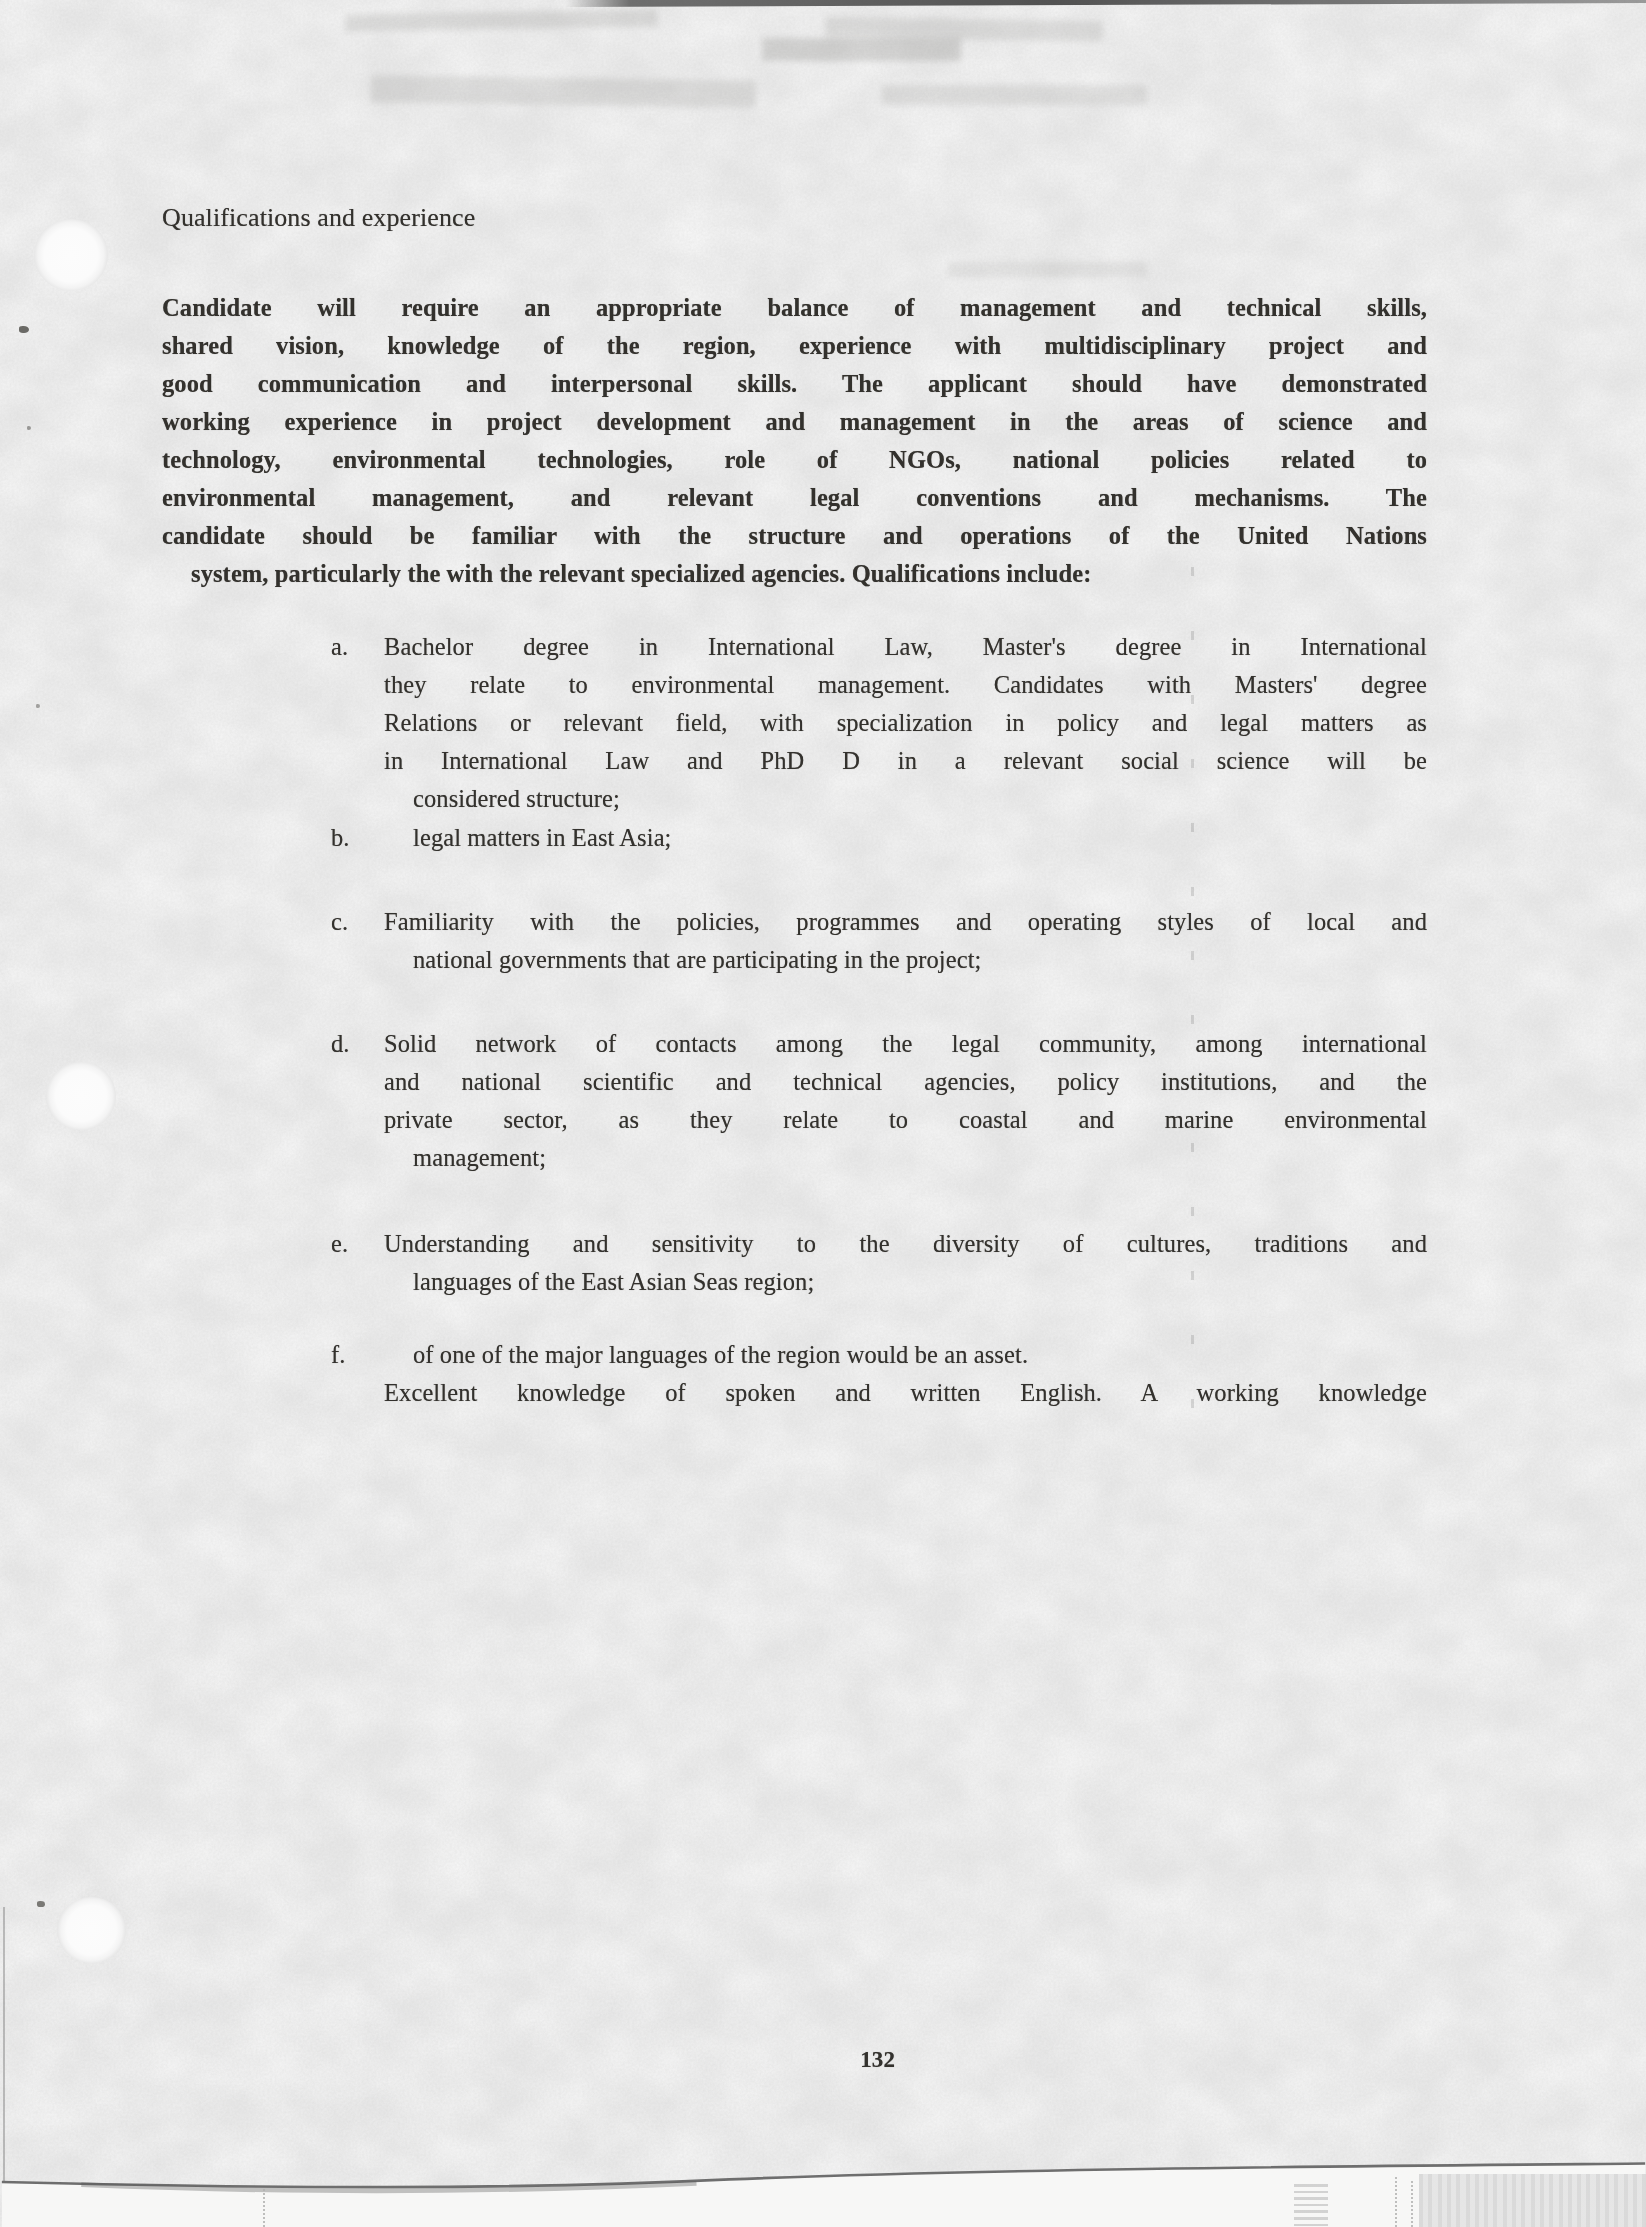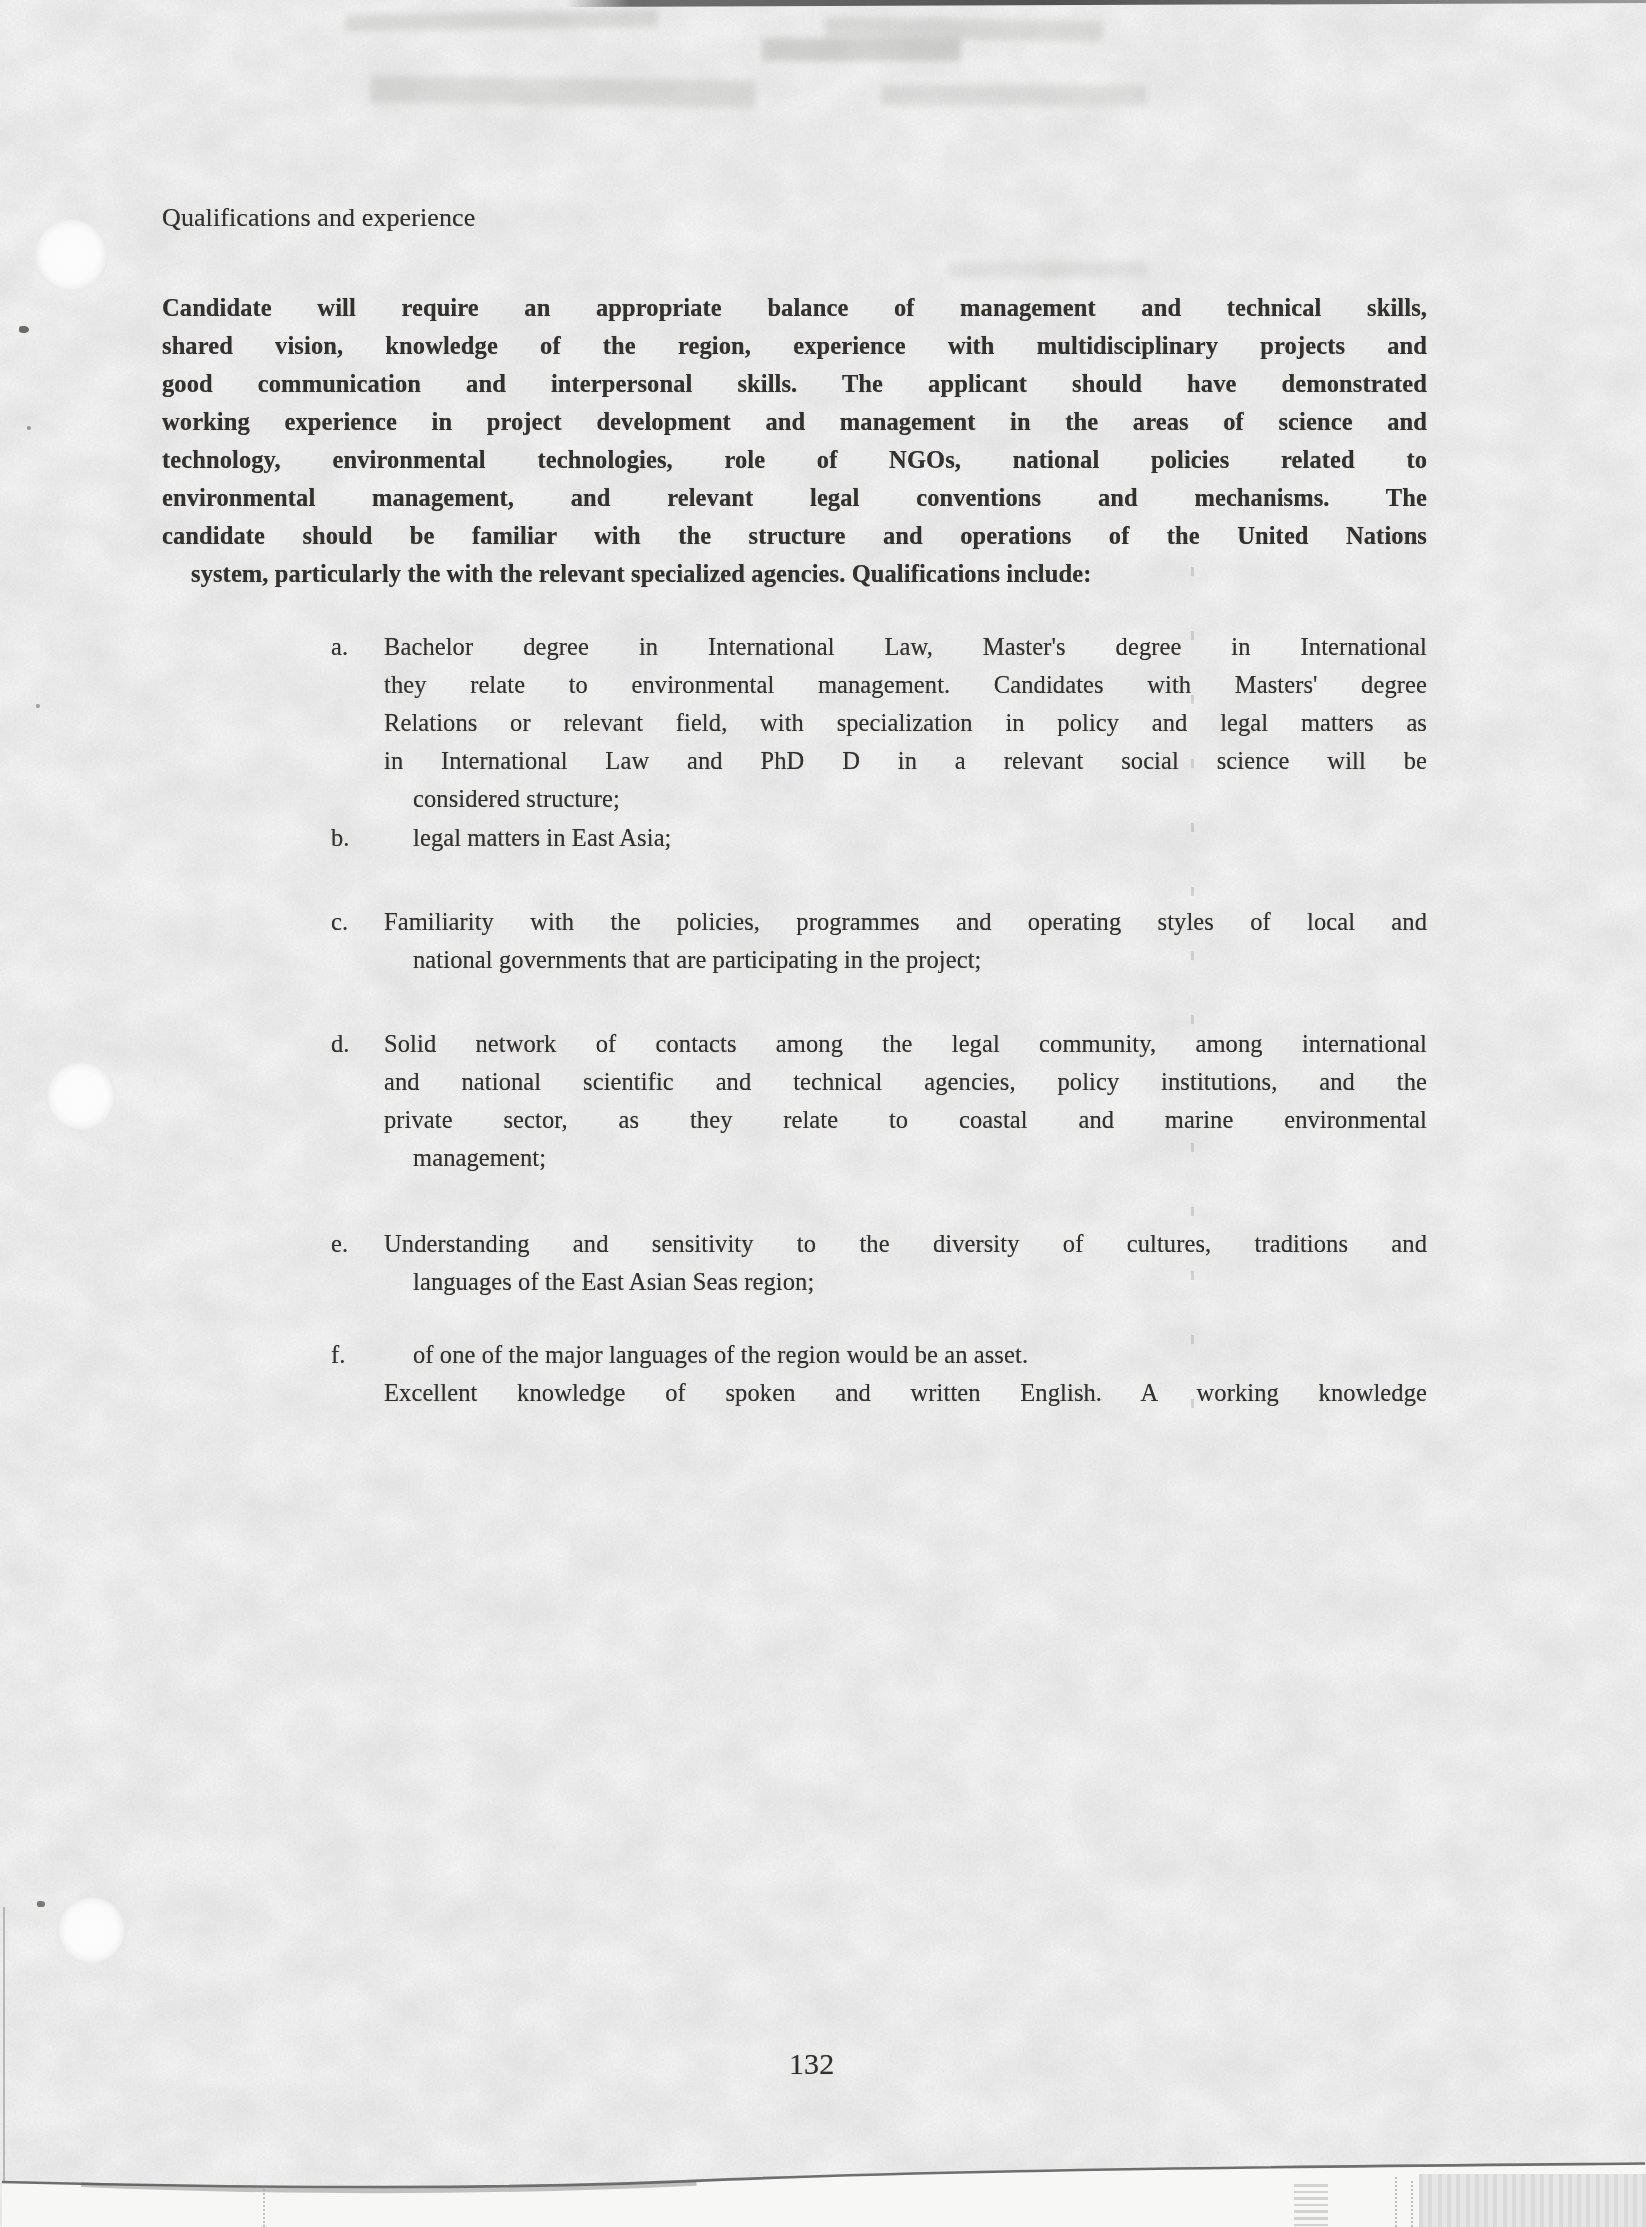--- a/index.html
+++ b/index.html
@@ -51,21 +51,21 @@
   #qual-list li:nth-child(4) { margin-top: 46px; }
   #qual-list li:nth-child(5) { margin-top: 48px; }
   #qual-list li:nth-child(6) { margin-top: 35px; }
   #qual-list .marker {
     flex: 0 0 53px; line-height: 38px;
   }
   #qual-list .item-lines { flex: 1 1 auto; width: 1043px; }
 
   #page-number {
     left: 789px; top: 2047px; width: 106px;
-    font-size: 30px; text-align: left; z-index: 2;
+    font-size: 23px; text-align: right; z-index: 2; font-weight: bold;
   }
 
   
   .hole {
     z-index: 2; border-radius: 50%;
     background: radial-gradient(circle,
       #fcfcfc 0%, #fbfbfb 52%, #f3f3f3 64%,
       #dcdcdc 78%, #cfcfcf 86%, rgba(200,200,200,0) 100%);
   }
   #hole-1 { left: 34px;  top: 219px;  width: 74px; height: 72px; }
@@ -165,21 +165,21 @@
   <div class="abs speck" id="speck-3"></div>
   <div class="abs speck" id="speck-4"></div>
 
   <div class="abs" id="dash-artifact"></div>
   <div class="abs" id="left-edge-line"></div>
 
   <div class="abs doc-text" id="heading">Qualifications and experience</div>
 
   <div class="abs doc-text" id="intro">
       <div class="line">Candidate will require an appropriate balance of management and technical skills,</div>
-      <div class="line">shared vision, knowledge of the region, experience with multidisciplinary projects and</div>
+      <div class="line">shared vision, knowledge of the region, experience with multidisciplinary project and</div>
       <div class="line">good communication and interpersonal skills. The applicant should have demonstrated</div>
       <div class="line">working experience in project development and management in the areas of science and</div>
       <div class="line">technology, environmental technologies, role of NGOs, national policies related to</div>
       <div class="line">environmental management, and relevant legal conventions and mechanisms. The</div>
       <div class="line">candidate should be familiar with the structure and operations of the United Nations</div>
       <div class="line last">system, particularly the with the relevant specialized agencies. Qualifications include:</div>
     </div>
 
   <ol class="abs doc-text" id="qual-list">
       <li>

